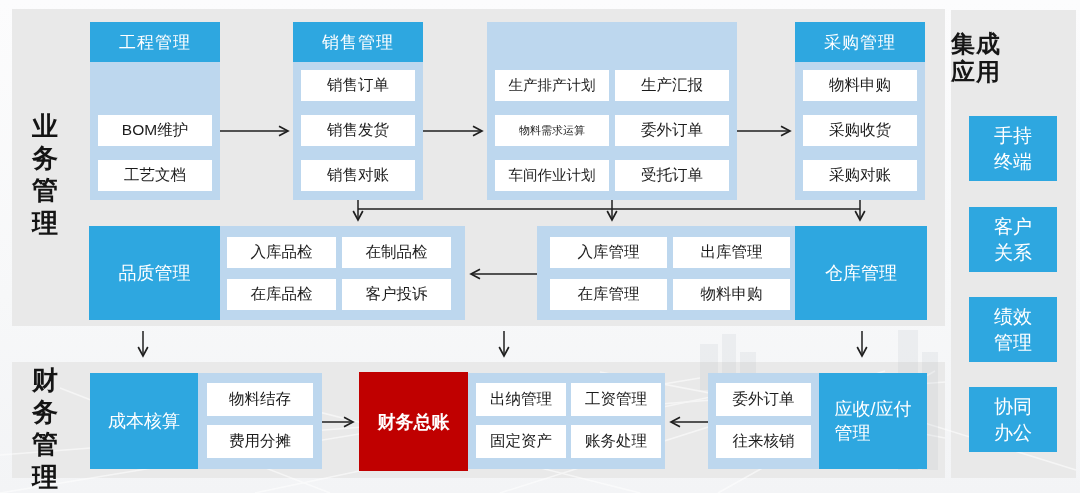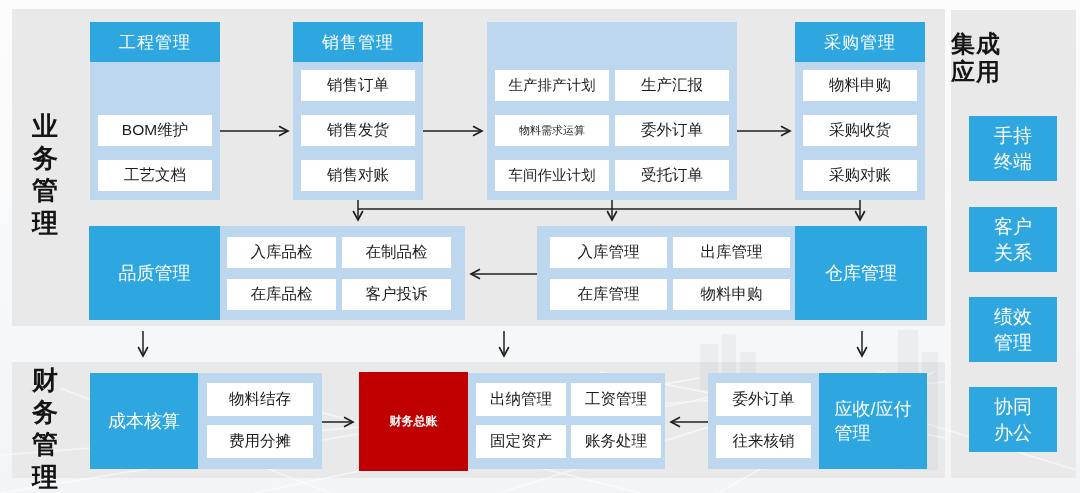--- a/index.html
+++ b/index.html
@@ -22,21 +22,21 @@
   .wbox{
     position:absolute;background:#ffffff;color:#1c1c1c;display:flex;align-items:center;
     justify-content:center;font-size:15.5px;white-space:nowrap;
   }
   .bluebox{
     position:absolute;background:#2ea7e0;color:#ffffff;display:flex;align-items:center;
     justify-content:center;font-size:18px;text-align:left;white-space:pre-line;line-height:1.35;
   }
   .redbox{
     position:absolute;background:#c00000;color:#ffffff;display:flex;align-items:center;
-    justify-content:center;font-size:12px;font-weight:bold;
+    justify-content:center;font-size:18px;font-weight:bold;
   }
   .inttitle{
     position:absolute;white-space:pre-line;font-size:24px;font-weight:bold;
     color:#161616;line-height:1.18;letter-spacing:1px;font-family:Liberation Serif, serif;
   }
   .appbox{font-size:19px;}
   svg.arrows{position:absolute;left:0;top:0;pointer-events:none;}
 </style>
 </head>
 <body>

